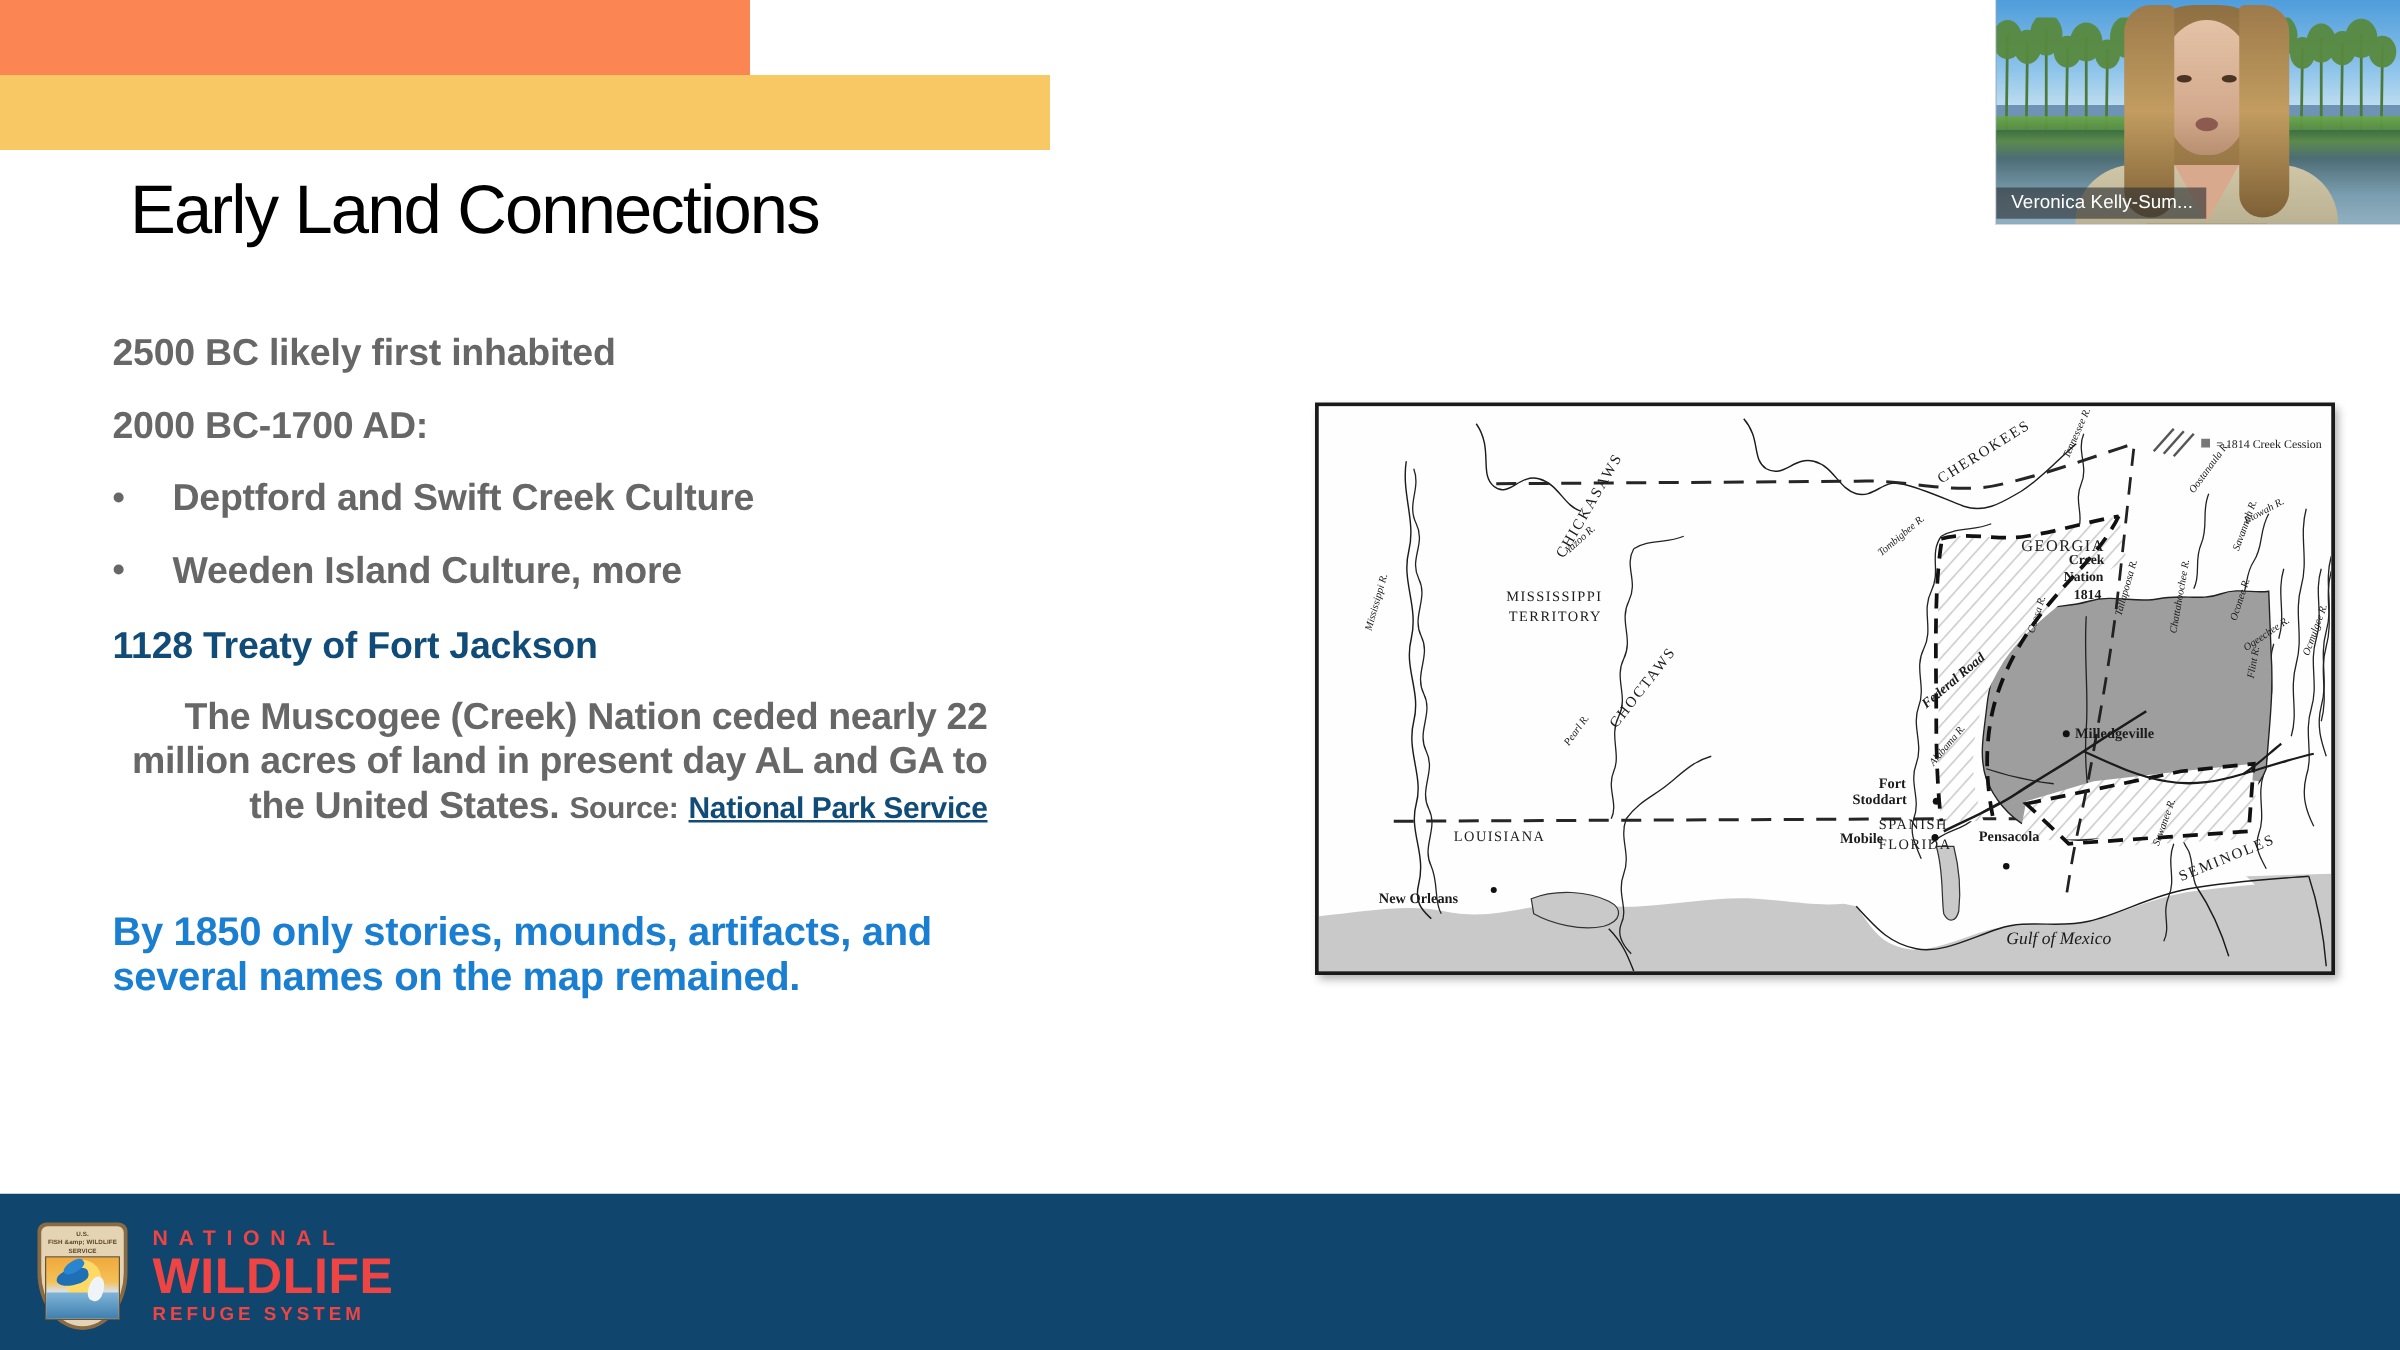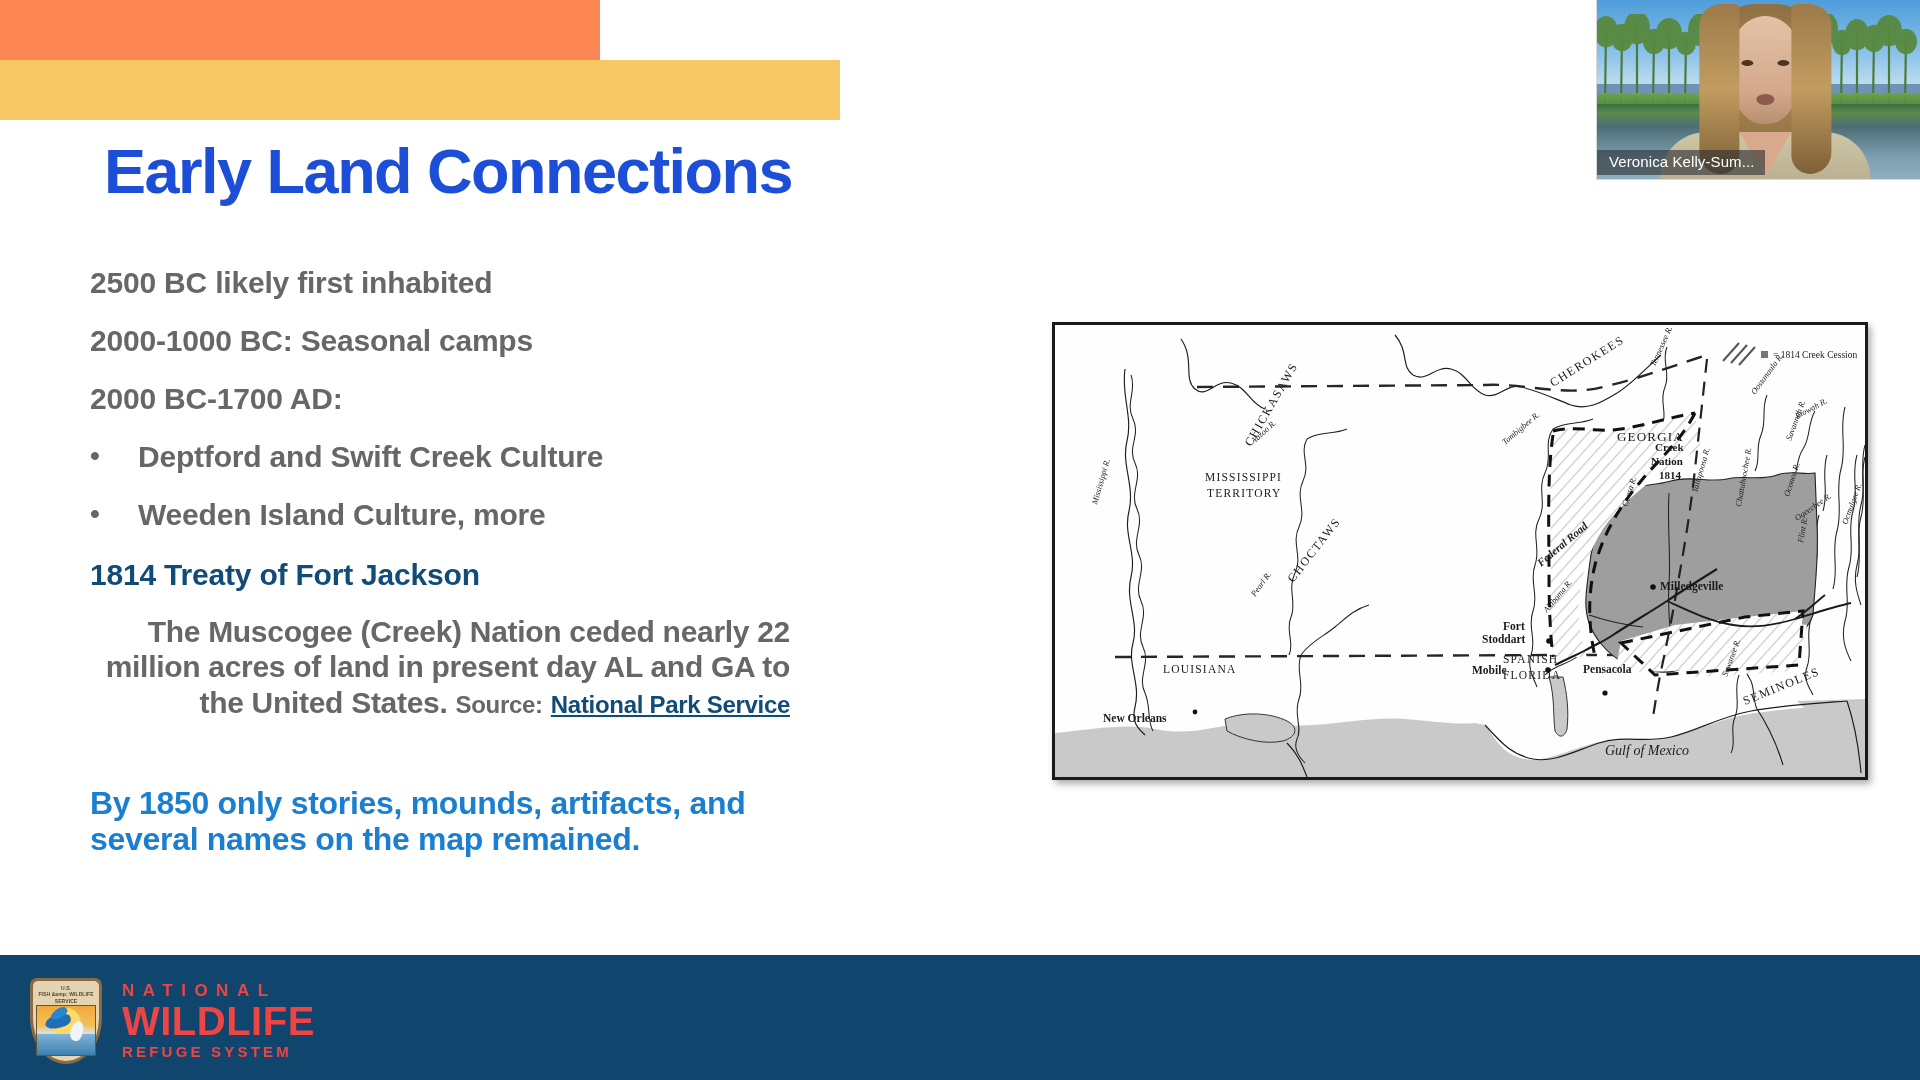--- a/index.html
+++ b/index.html
@@ -110,24 +110,24 @@
     font-size: 15px;
     font-family: "Liberation Sans", sans-serif;
     letter-spacing: .1px;
     white-space: nowrap;
   }
 
   
   .slide-title {
     position: absolute;
     left: 104px; top: 140px;
-    font-size: 63px;
+    font-size: 55px;
     line-height: 1.0;
-    font-weight: bold;
-    color: #1d4ed8;
+    font-weight: normal;
+    color: #000000;
     letter-spacing: -1.5px;
   }
 
   
   .content {
     position: absolute;
     left: 90px; top: 268px;
     width: 830px;
   }
   .line {
@@ -369,35 +369,34 @@
     <div class="vt-hair-front-r"></div>
   </div>
   <div class="vt-label">Veronica Kelly-Sum...</div>
 </div>
 
 <div class="slide-title">Early Land Connections</div>
 
 <div class="content">
 
   <div class="line">2500 BC likely first inhabited</div>
-  <div class="line">2000-1000 BC: Seasonal camps</div>
   <div class="line">2000 BC-1700 AD:</div>
 
   <div class="bullets">
     <div class="bullet">
       <span class="dot">•</span>
       <span>Deptford and Swift Creek Culture</span>
     </div>
     <div class="bullet">
       <span class="dot">•</span>
       <span>Weeden Island Culture, more</span>
     </div>
   </div>
 
-  <div class="subhead">1814 Treaty of Fort Jackson</div>
+  <div class="subhead">1128 Treaty of Fort Jackson</div>
 
   <div class="para">
     <span>The Muscogee (Creek) Nation ceded nearly 22 million acres of land in present day AL and GA to the United States.</span>
     <span class="src-label">Source:</span>
     <span class="src-link">National Park Service</span>
   </div>
 
   <div class="closing">By 1850 only stories, mounds, artifacts, and several names on the map remained.</div>
 </div>
 

